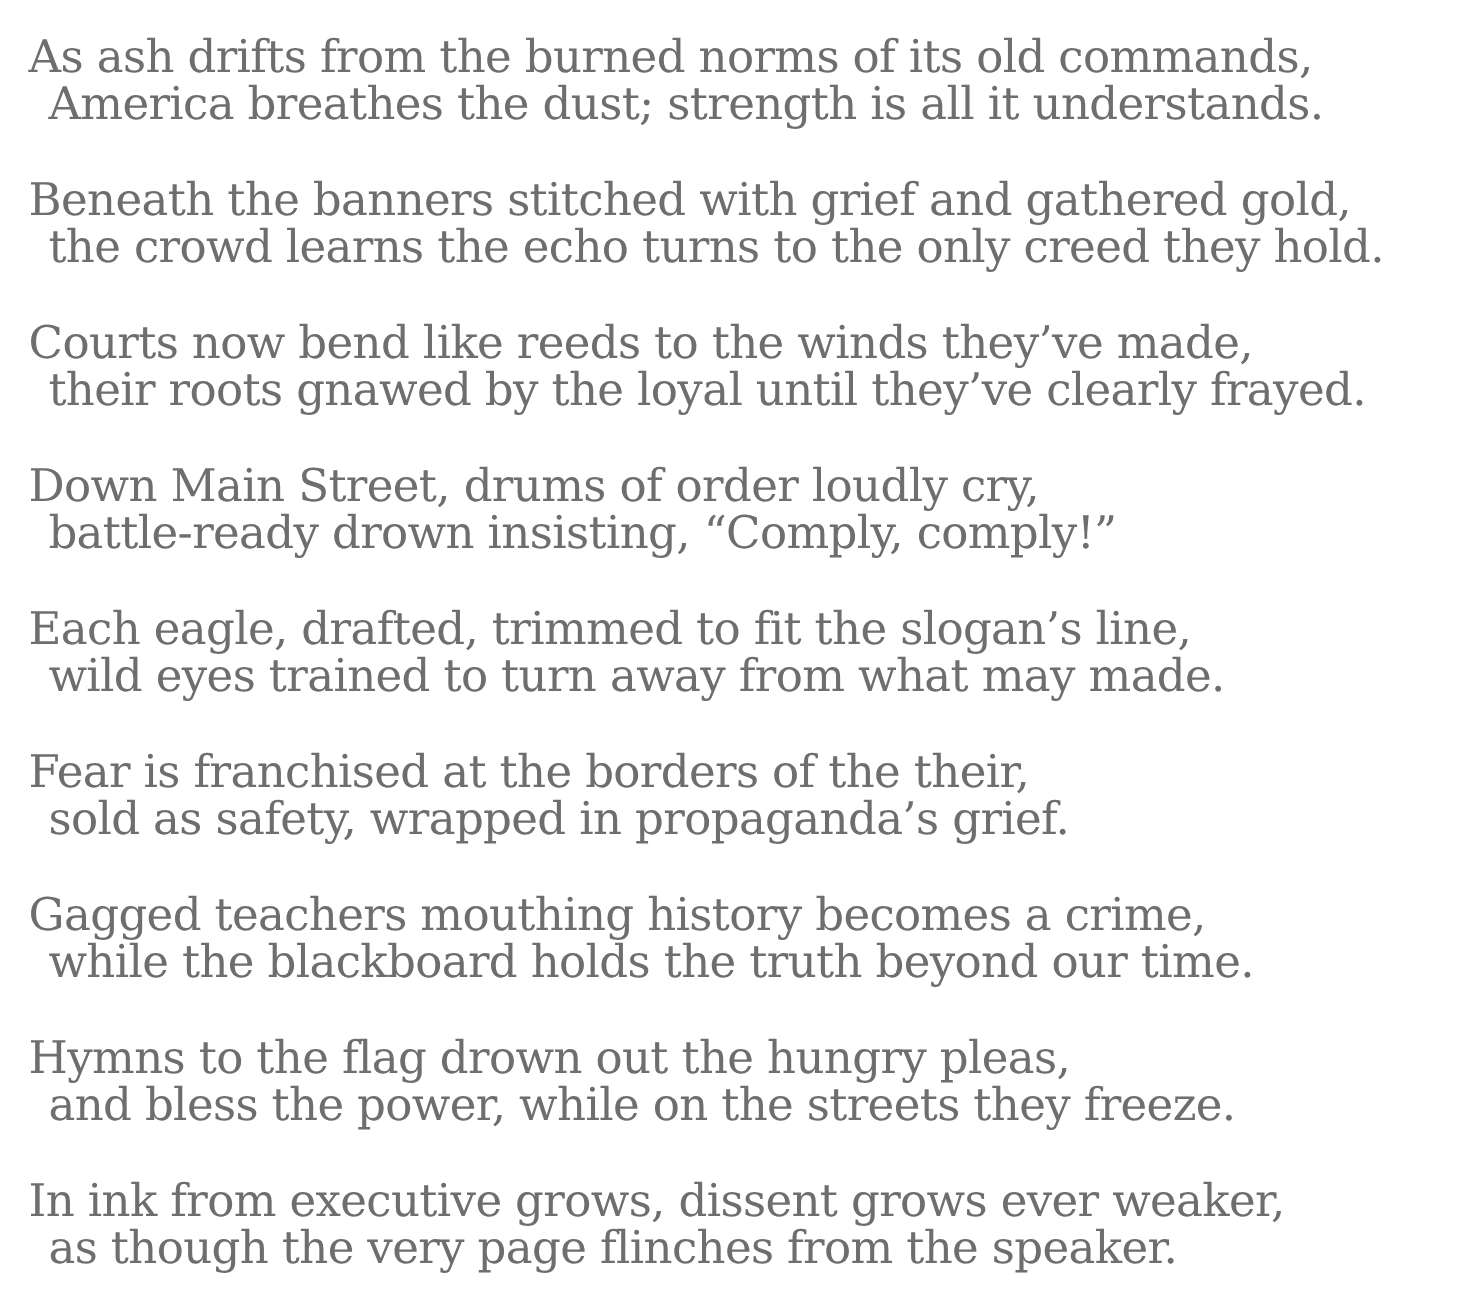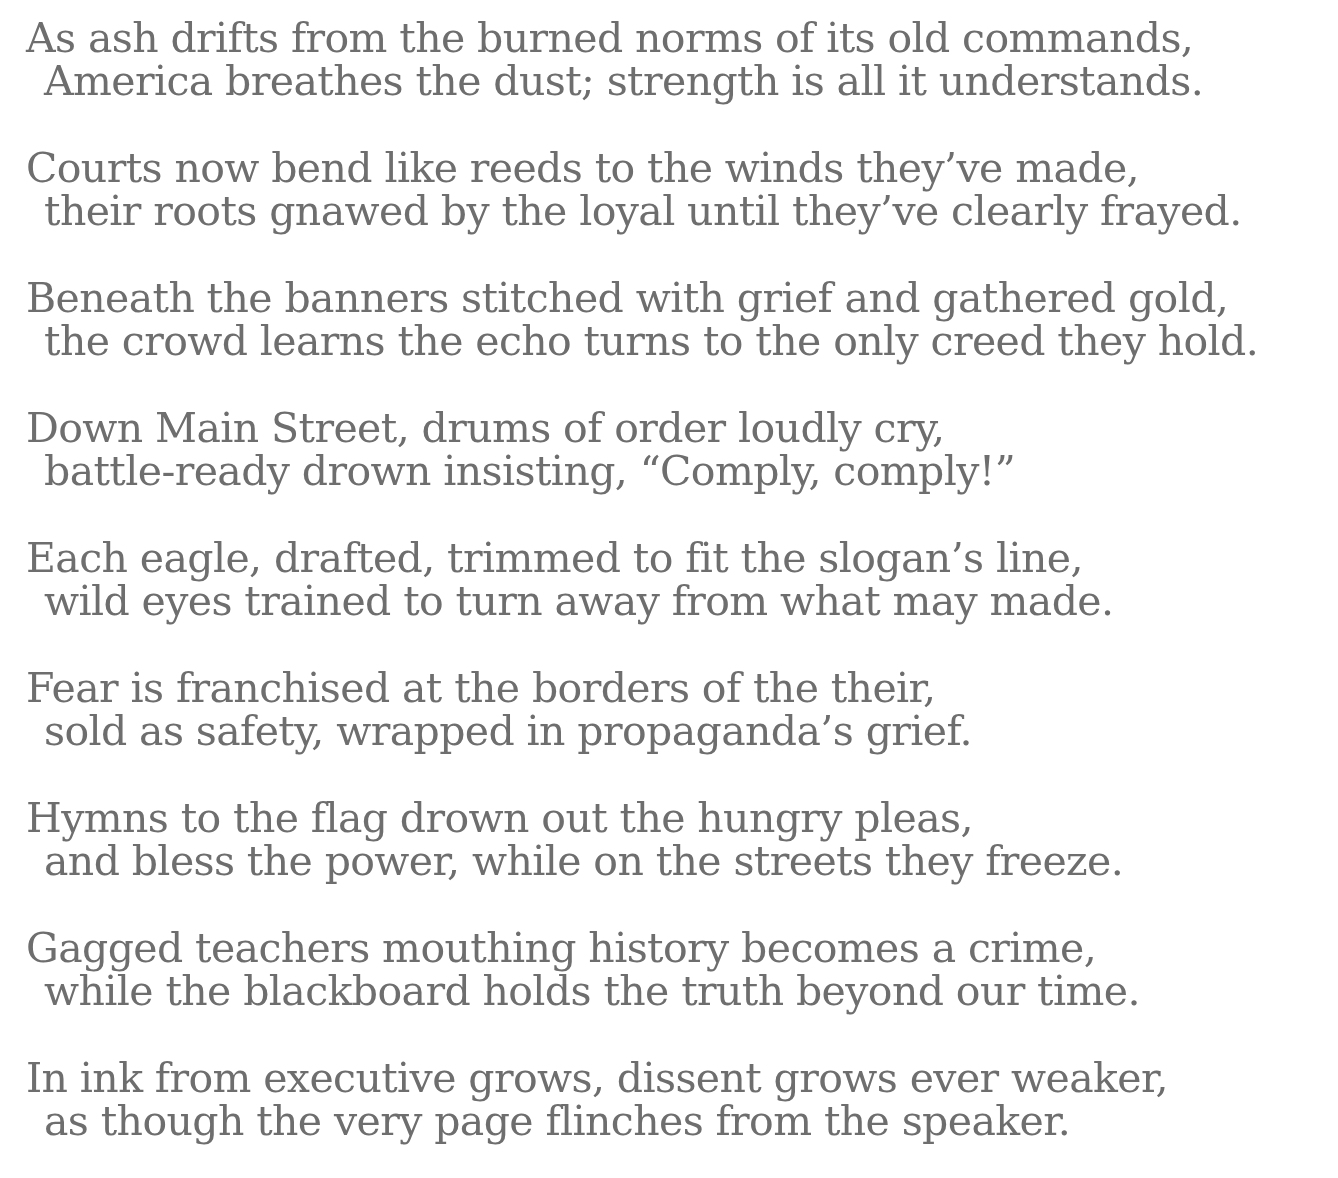--- a/index.html
+++ b/index.html
@@ -15,63 +15,63 @@
     width: 1338px;
     height: 1178px;
     padding: 14px 10px 0 26px;
     font-family: "DejaVu Serif", "Liberation Serif", serif;
     font-size: 41px;
     line-height: 43px;
     letter-spacing: -0.6px;
     color: #6e6e6e;
   }
   .stanza {
-    margin: 3px 0 44px 0;
+    margin: 16px 0 44px 0;
   }
   .stanza p {
     margin: 0;
     white-space: nowrap;
   }
   .line-2 {
     padding-left: 18px;
   }
 </style>
 </head>
 <body>
 
 <div class="poem">
   <div class="stanza">
     <p class="line-1">As ash drifts from the burned norms of its old commands,</p>
     <p class="line-2">America breathes the dust; strength is all it understands.</p>
   </div>
   <div class="stanza">
+    <p class="line-1">Beneath the banners stitched with grief and gathered gold,</p>
+    <p class="line-2">the crowd learns the echo turns to the only creed they hold.</p>
+  </div>
+  <div class="stanza">
     <p class="line-1">Courts now bend like reeds to the winds they’ve made,</p>
     <p class="line-2">their roots gnawed by the loyal until they’ve clearly frayed.</p>
-  </div>
-  <div class="stanza">
-    <p class="line-1">Beneath the banners stitched with grief and gathered gold,</p>
-    <p class="line-2">the crowd learns the echo turns to the only creed they hold.</p>
   </div>
   <div class="stanza">
     <p class="line-1">Down Main Street, drums of order loudly cry,</p>
     <p class="line-2">battle-ready drown insisting, “Comply, comply!”</p>
   </div>
   <div class="stanza">
     <p class="line-1">Each eagle, drafted, trimmed to fit the slogan’s line,</p>
     <p class="line-2">wild eyes trained to turn away from what may made.</p>
   </div>
   <div class="stanza">
     <p class="line-1">Fear is franchised at the borders of the their,</p>
     <p class="line-2">sold as safety, wrapped in propaganda’s grief.</p>
   </div>
   <div class="stanza">
+    <p class="line-1">Gagged teachers mouthing history becomes a crime,</p>
+    <p class="line-2">while the blackboard holds the truth beyond our time.</p>
+  </div>
+  <div class="stanza">
     <p class="line-1">Hymns to the flag drown out the hungry pleas,</p>
     <p class="line-2">and bless the power, while on the streets they freeze.</p>
-  </div>
-  <div class="stanza">
-    <p class="line-1">Gagged teachers mouthing history becomes a crime,</p>
-    <p class="line-2">while the blackboard holds the truth beyond our time.</p>
   </div>
   <div class="stanza">
     <p class="line-1">In ink from executive grows, dissent grows ever weaker,</p>
     <p class="line-2">as though the very page flinches from the speaker.</p>
   </div>
 </div>
 
 </body></html>

